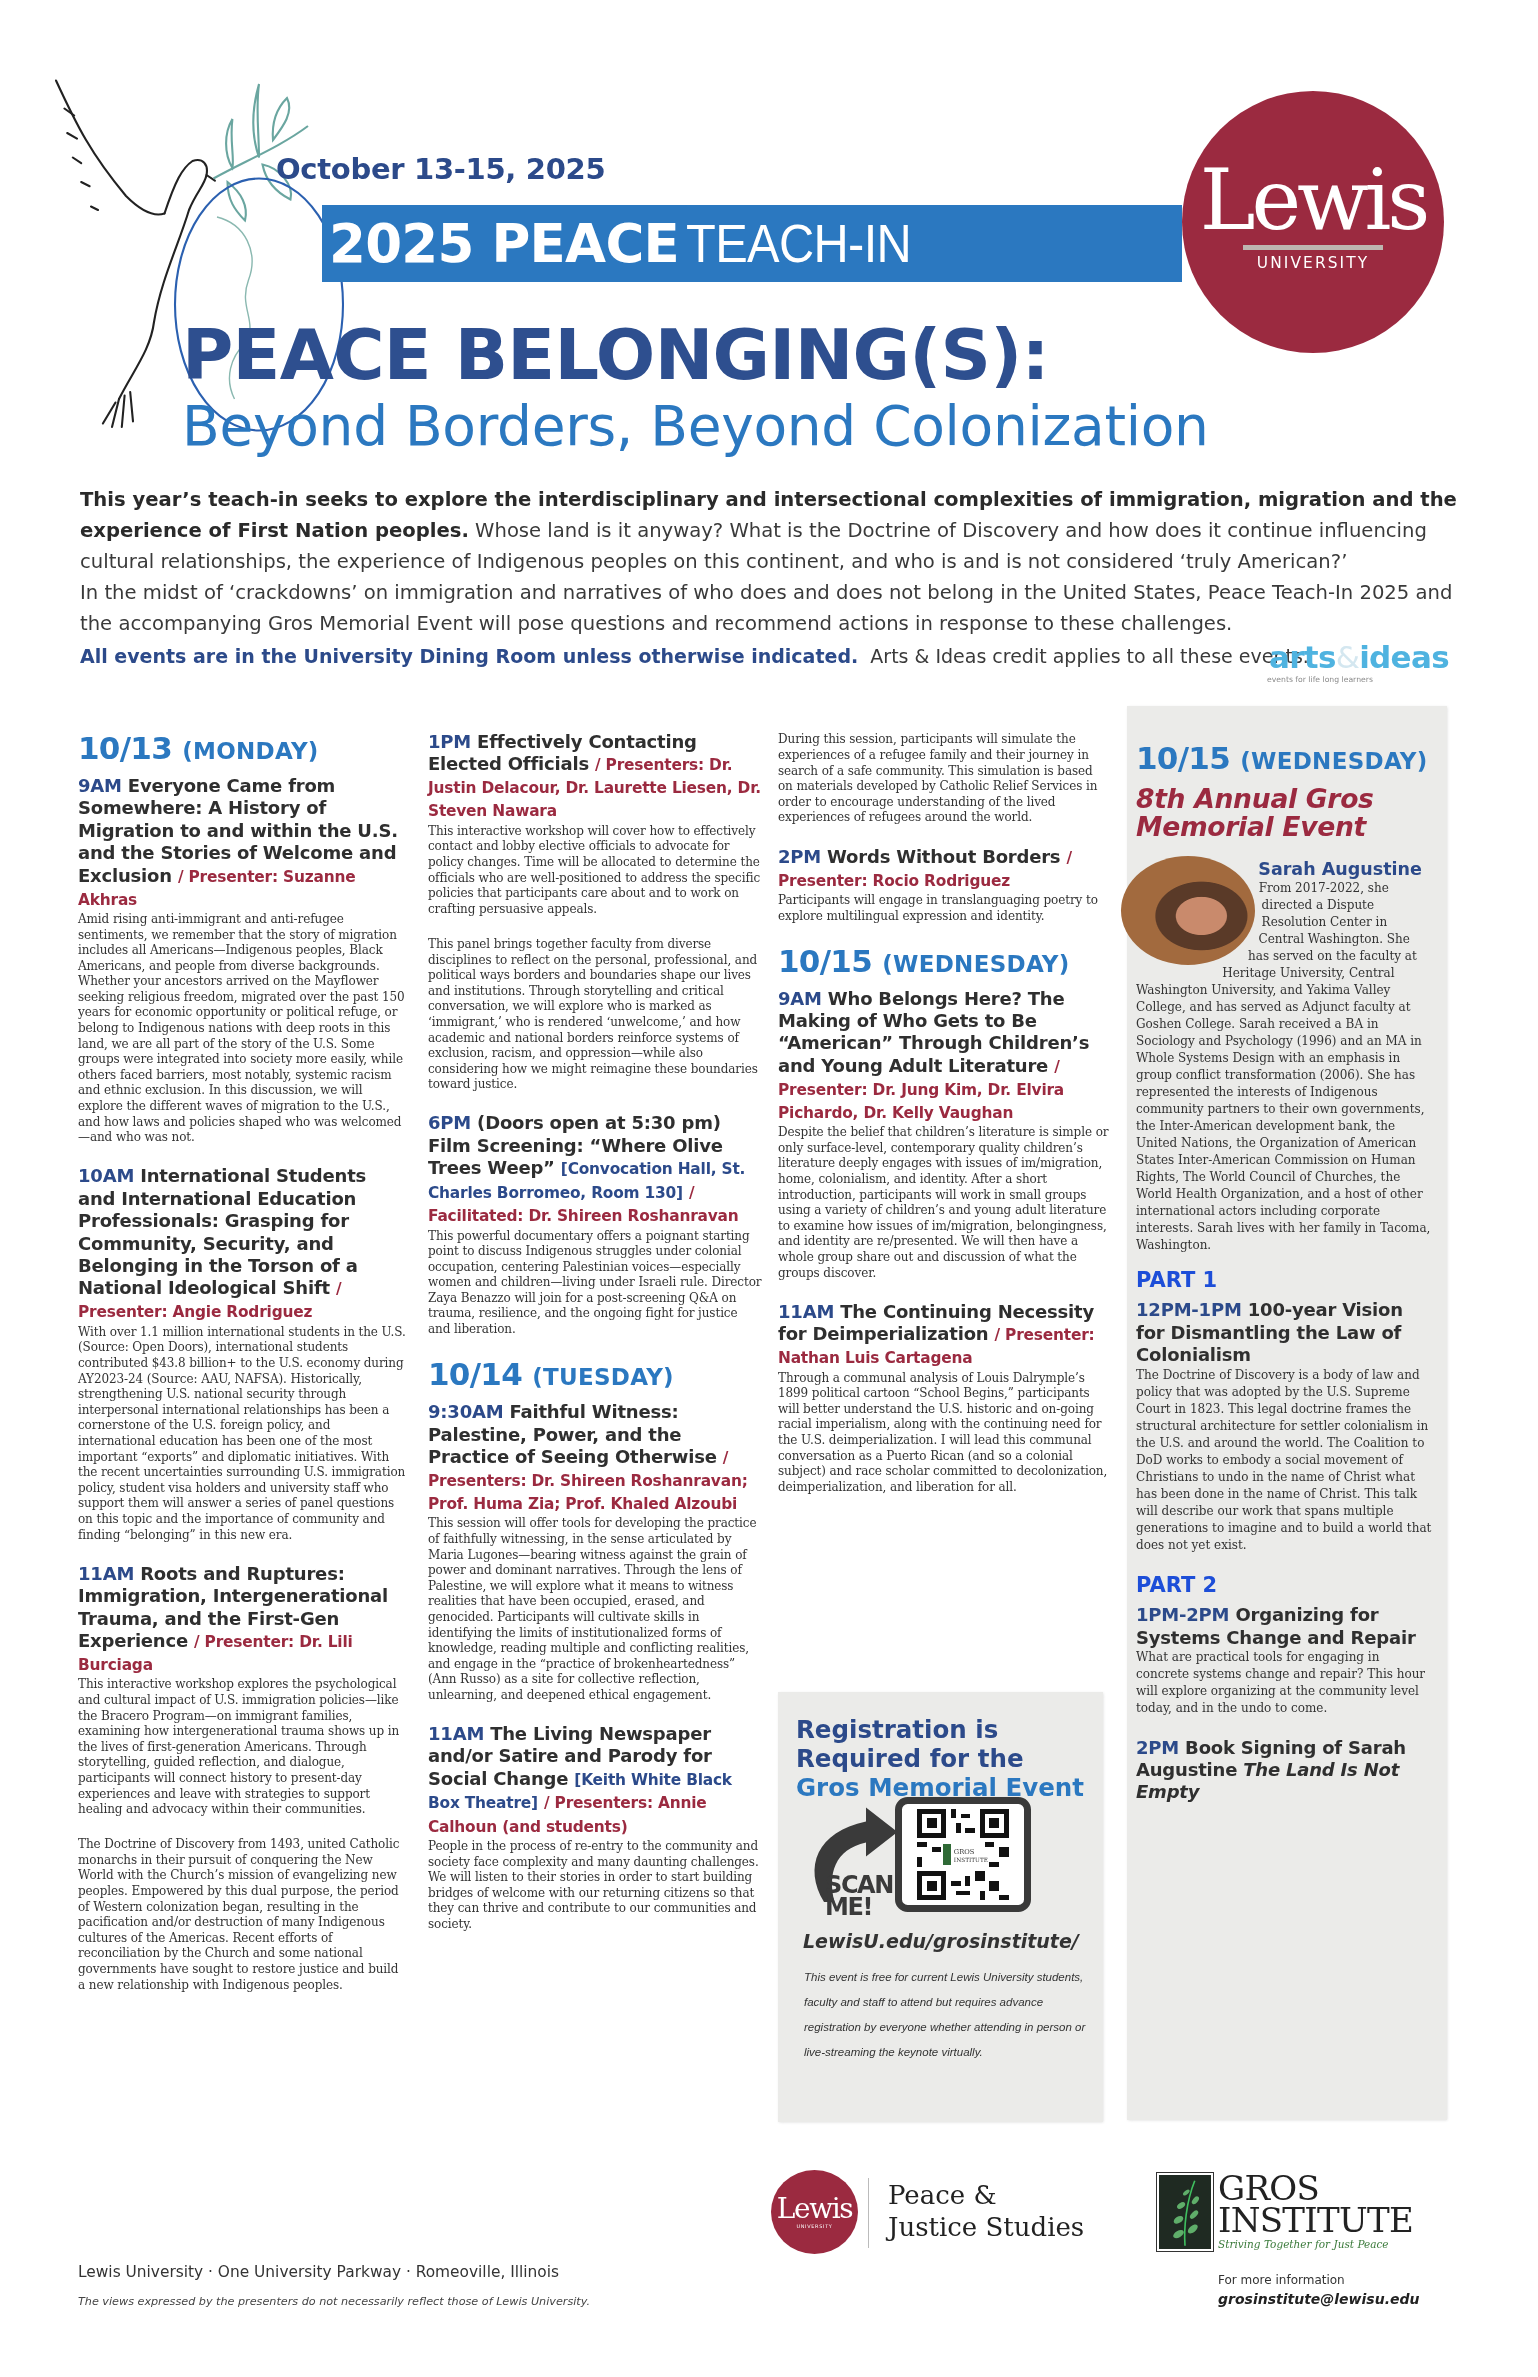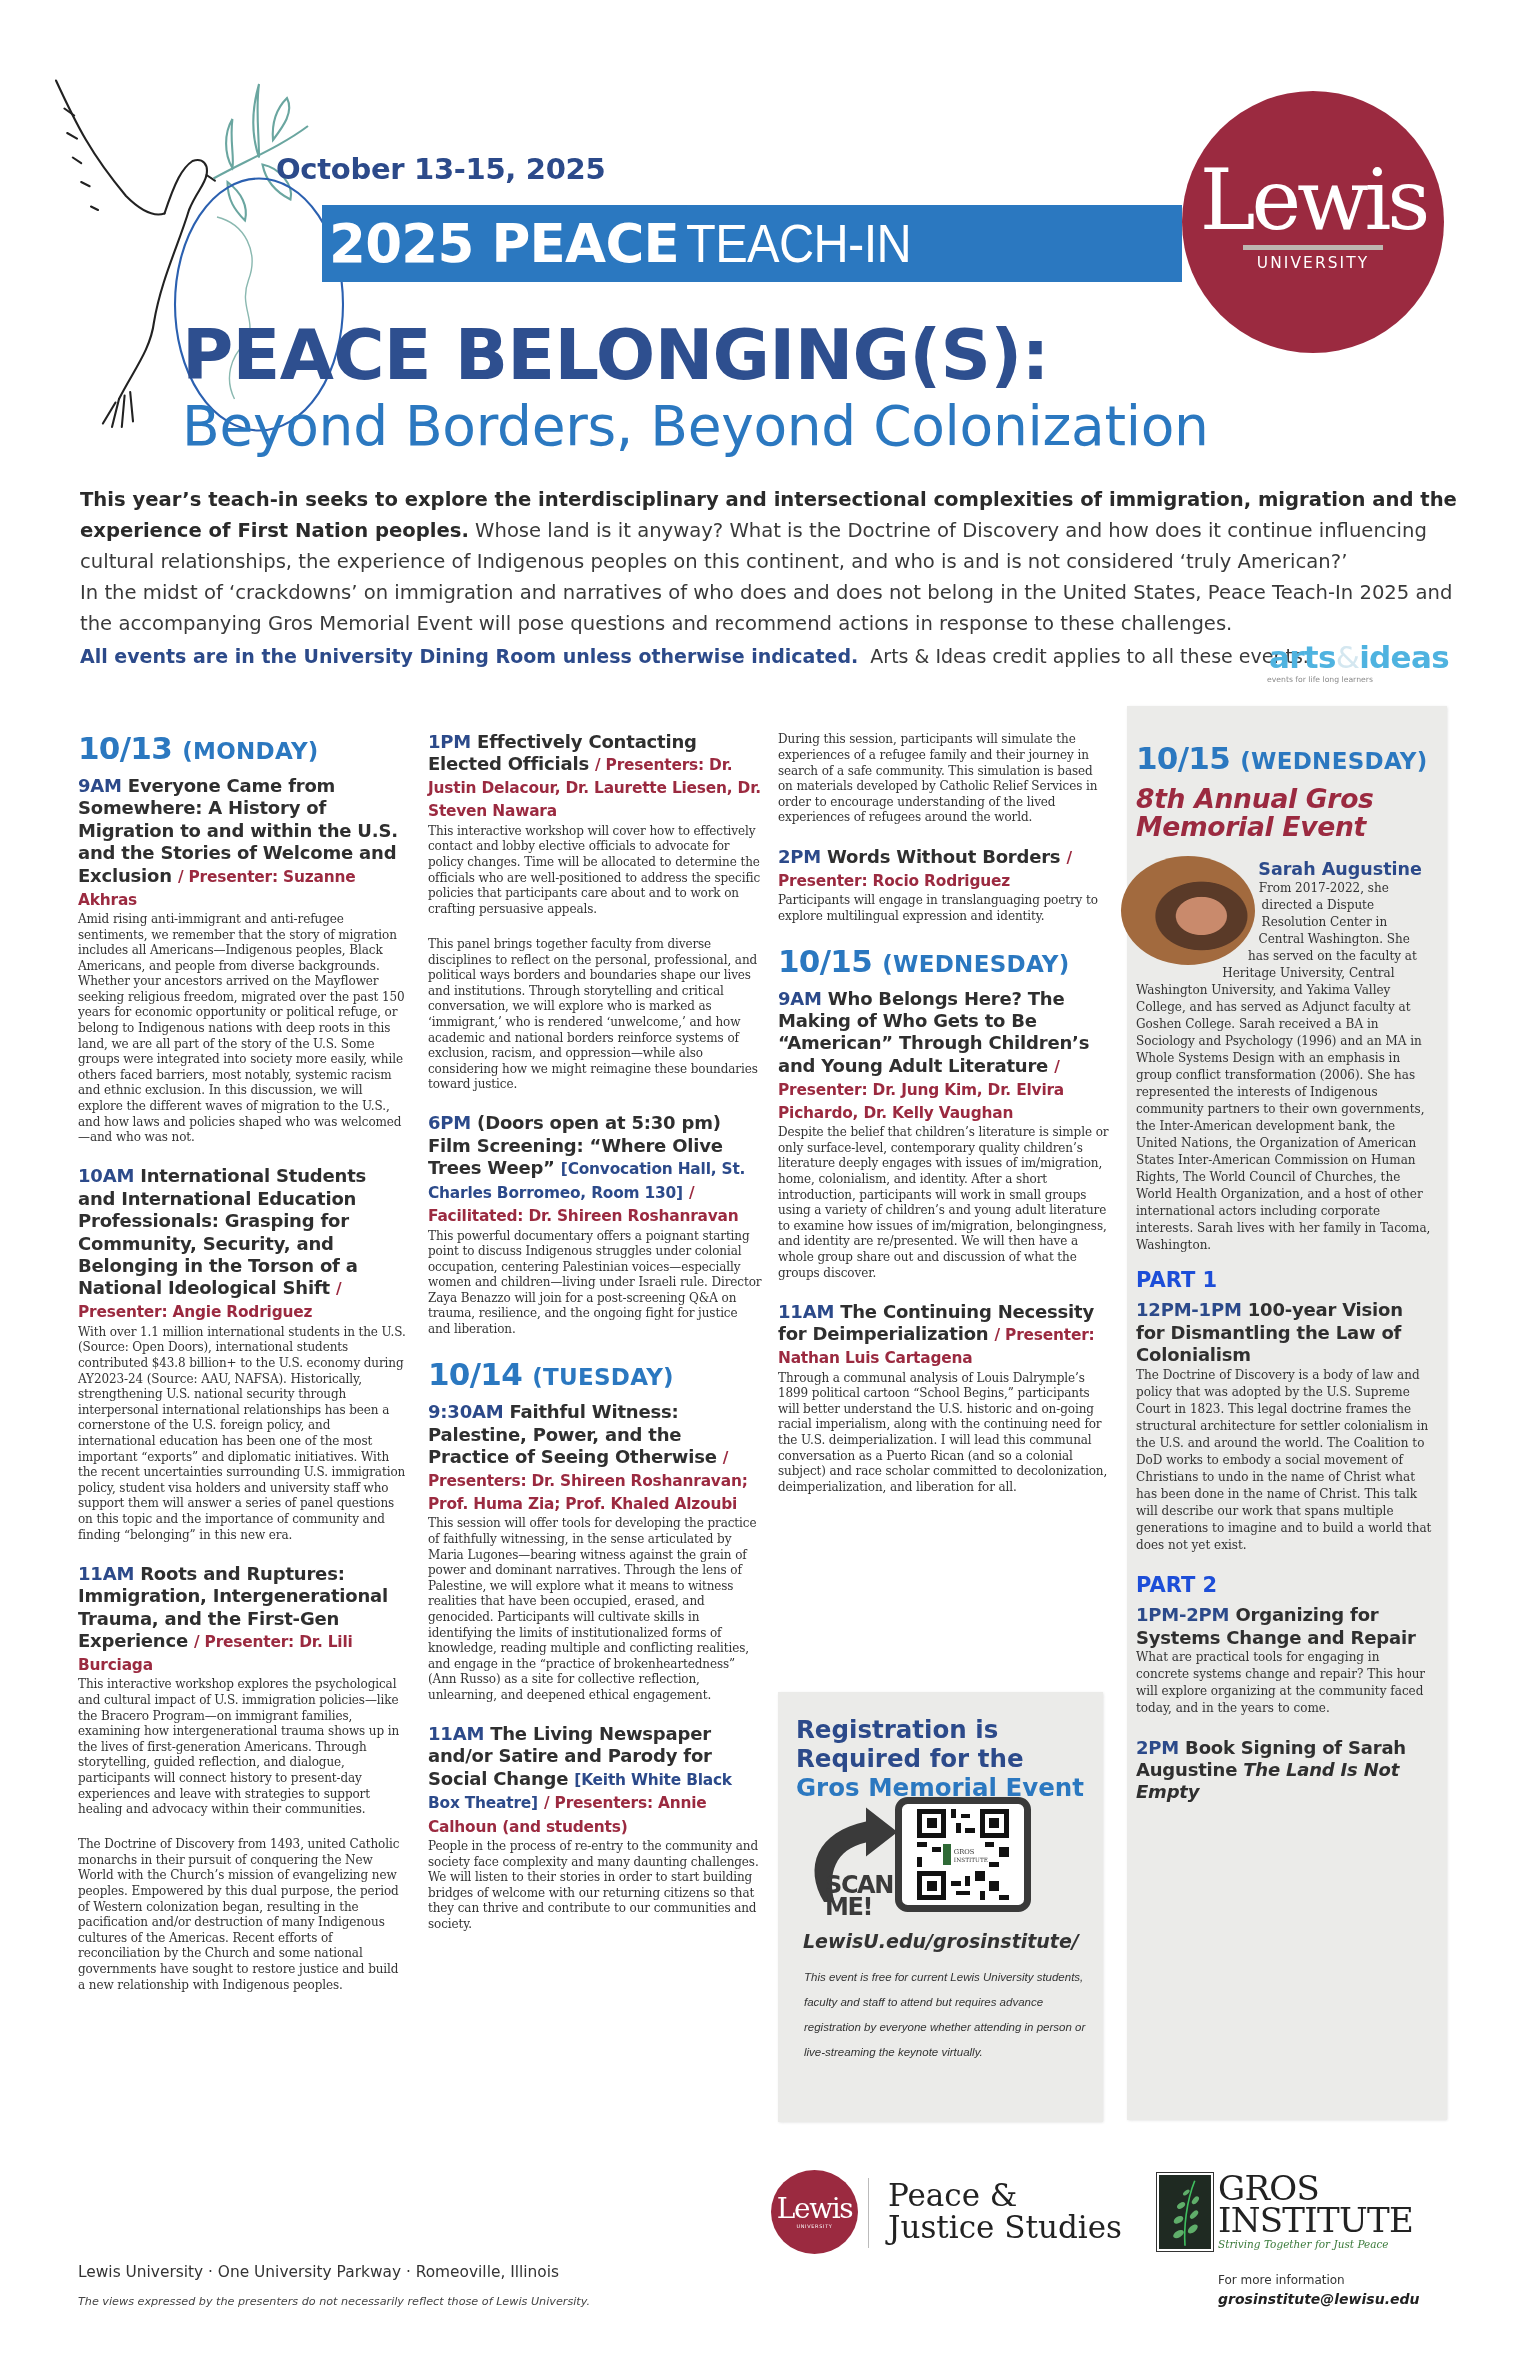--- a/index.html
+++ b/index.html
@@ -67,21 +67,21 @@
   .url { left: 803px; top: 1930px; font-weight: bold; font-style: italic; font-size: 19px; color: #333; }
   .reg-note { left: 804px; top: 1965px; width: 287px; font-family: Liberation Sans, sans-serif; font-style: italic; font-size: 11.5px; line-height: 25px; color: #333; }
 
   
   .addr { left: 78px; top: 2263px; font-size: 15.4px; color: #333; white-space: nowrap; }
   .disclaimer { left: 78px; top: 2295px; font-style: italic; font-size: 11.2px; color: #444; white-space: nowrap; }
   .f-lewis { left: 771px; top: 2170px; width: 87px; height: 84px; border-radius: 50%; background: #9b2a40; color: #fff; display: flex; flex-direction: column; align-items: center; justify-content: center; }
   .f-lewis .word { font-family: "DejaVu Serif", serif; font-size: 28px; letter-spacing: -1.4px; line-height: 1; }
   .f-lewis .univ { font-size: 4.9px; letter-spacing: 0.7px; }
   .f-divider { left: 868px; top: 2178px; width: 1.4px; height: 70px; background: #bbb; }
-  .pjs { left: 888px; top: 2179px; font-family: "DejaVu Serif", serif; font-size: 31px; line-height: 32px; color: #222; }
+  .pjs { left: 888px; top: 2179px; font-family: "DejaVu Serif", serif; font-size: 26px; line-height: 32px; color: #222; }
   .g-box { left: 964px; top: 2173px; width: 56px; height: 78px; background: #1f2a22; border: 2.1px solid #fff; outline: 1.4px solid #333; }
   .g-name { left: 1022px; top: 2172px; font-family: "DejaVu Serif", serif; font-size: 34px; line-height: 32px; color: #222; letter-spacing: -0.7px; }
   .g-tag { left: 1022px; top: 2238px; font-family: "DejaVu Serif", serif; font-style: italic; font-size: 10.5px; color: #3a7a3a; white-space: nowrap; }
   .more { left: 993px; top: 2273px; font-size: 12px; color: #333; white-space: nowrap; }
   .email { left: 993px; top: 2291px; font-weight: bold; font-style: italic; font-size: 14px; color: #222; white-space: nowrap; }
 
   .ital { font-style: italic; }
 </style>
 </head>
 <body>
@@ -313,21 +313,21 @@
       <span>100-year Vision for Dismantling the Law of Colonialism</span>
     </div>
     <div class="bio">The Doctrine of Discovery is a body of law and policy that was adopted by the U.S. Supreme Court in 1823. This legal doctrine frames the structural architecture for settler colonialism in the U.S. and around the world. The Coalition to DoD works to embody a social movement of Christians to undo in the name of Christ what has been done in the name of Christ. This talk will describe our work that spans multiple generations to imagine and to build a world that does not yet exist.</div>
   </div>
   <div class="part">PART 2</div>
   <div class="event">
     <div class="ehead">
       <span class="time">1PM-2PM</span>
       <span>Organizing for Systems Change and Repair</span>
     </div>
-    <div class="bio">What are practical tools for engaging in concrete systems change and repair? This hour will explore organizing at the community faced today, and in the years to come.</div>
+    <div class="bio">What are practical tools for engaging in concrete systems change and repair? This hour will explore organizing at the community level today, and in the undo to come.</div>
   </div>
   <div class="event">
     <div class="ehead">
       <span class="time">2PM</span>
       <span>Book Signing of Sarah Augustine</span>
       <span class="ital">The Land Is Not Empty</span>
     </div>
   </div>
 </div>
 

